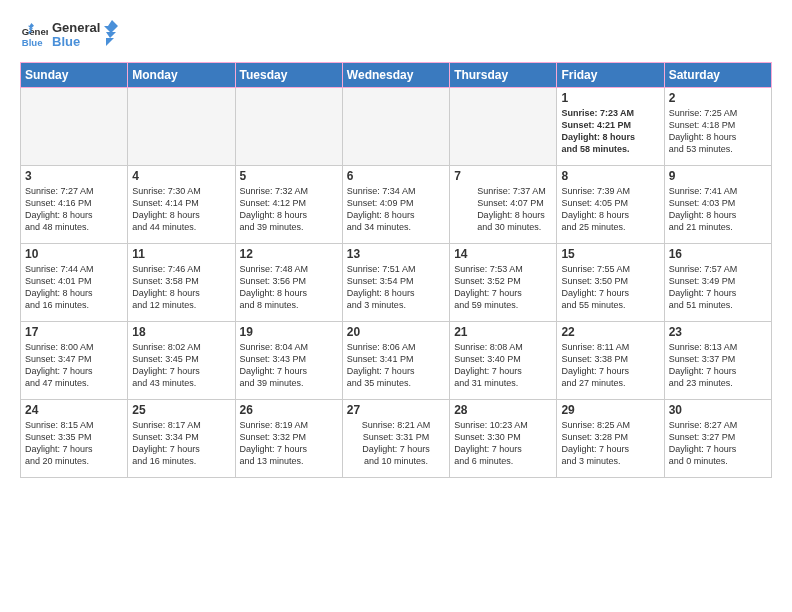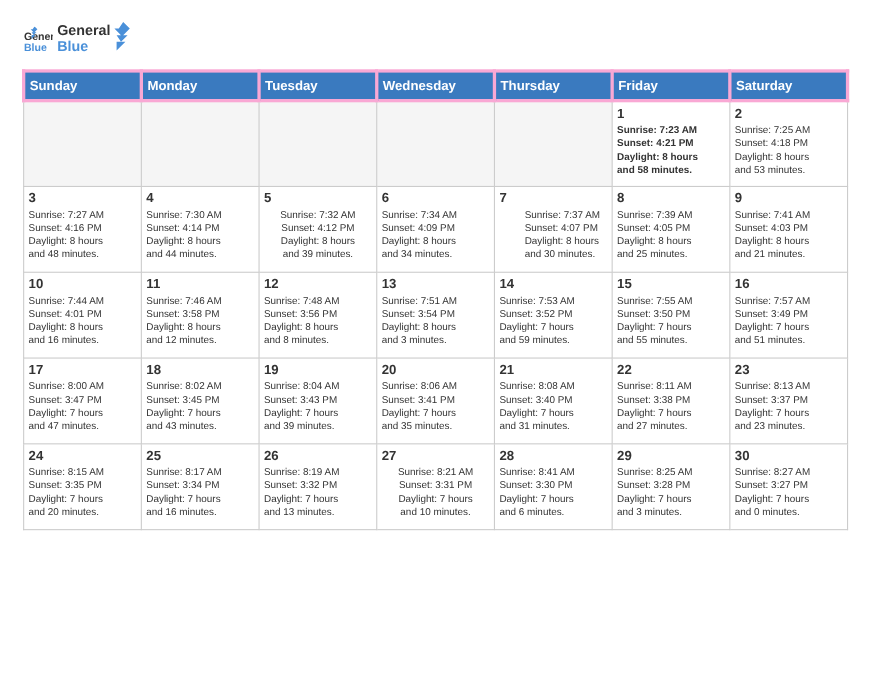--- a/index.html
+++ b/index.html
@@ -48,21 +48,21 @@
       border-collapse: collapse;
       table-layout: fixed;
     }
     th {
       background: #3a7abf;
       color: #fff;
       font-size: 12px;
       font-weight: bold;
       padding: 5px 4px;
       text-align: left;
-      border: 3px solid #f9a8d4;
+      border: 1px solid #f9a8d4;
     }
     td {
       border: 1px solid #ccc;
       vertical-align: top;
       padding: 3px 4px;
       font-size: 9.5px;
       color: #333;
       height: 78px;
       background: #fff;
     }
@@ -150,21 +150,21 @@
           </td>
           <td>
             <span class="day-num">4</span>
             <div class="day-info" style="white-space: pre-line;">Sunrise: 7:30 AM
 Sunset: 4:14 PM
 Daylight: 8 hours
 and 44 minutes.</div>
           </td>
           <td>
             <span class="day-num">5</span>
-            <div class="day-info" style="white-space: pre-line; text-align: center;">Sunrise: 7:32 AM
+            <div class="day-info" style="white-space: pre-line;">Sunrise: 7:32 AM
 Sunset: 4:12 PM
 Daylight: 8 hours
 and 39 minutes.</div>
           </td>
           <td>
             <span class="day-num">6</span>
             <div class="day-info" style="white-space: pre-line;">Sunrise: 7:34 AM
 Sunset: 4:09 PM
 Daylight: 8 hours
 and 34 minutes.</div>
@@ -317,21 +317,21 @@
           </td>
           <td>
             <span class="day-num">27</span>
             <div class="day-info" style="white-space: pre-line; text-align: center;">Sunrise: 8:21 AM
 Sunset: 3:31 PM
 Daylight: 7 hours
 and 10 minutes.</div>
           </td>
           <td>
             <span class="day-num">28</span>
-            <div class="day-info" style="white-space: pre-line;">Sunrise: 8:41 AM
+            <div class="day-info" style="white-space: pre-line;">Sunrise: 10:23 AM
 Sunset: 3:30 PM
 Daylight: 7 hours
 and 6 minutes.</div>
           </td>
           <td>
             <span class="day-num">29</span>
             <div class="day-info" style="white-space: pre-line;">Sunrise: 8:25 AM
 Sunset: 3:28 PM
 Daylight: 7 hours
 and 3 minutes.</div>

